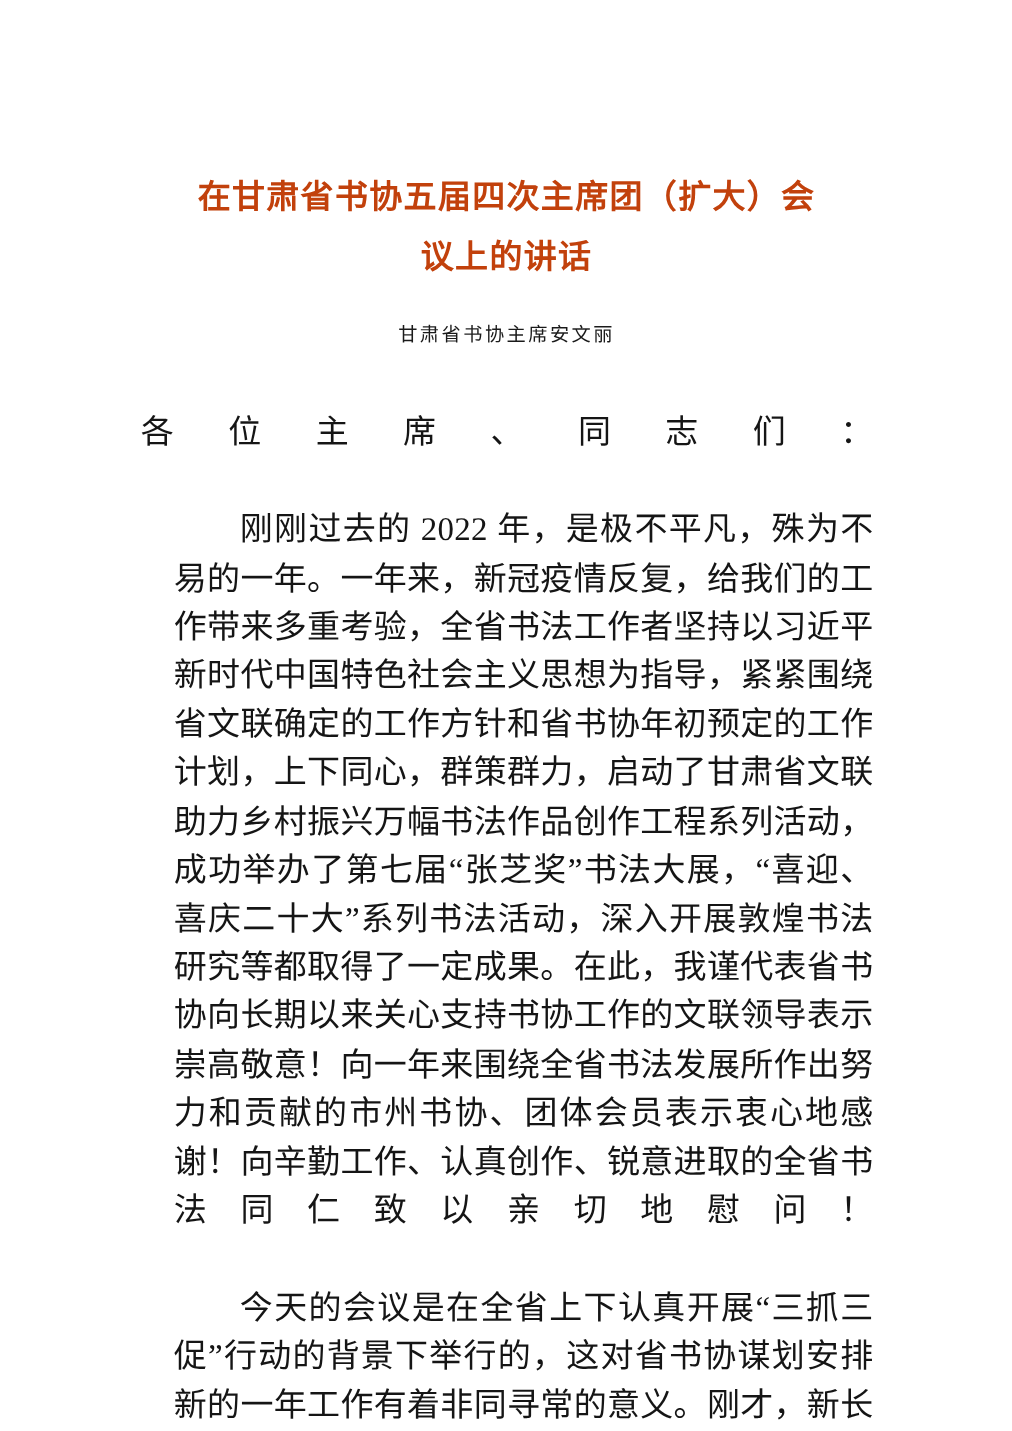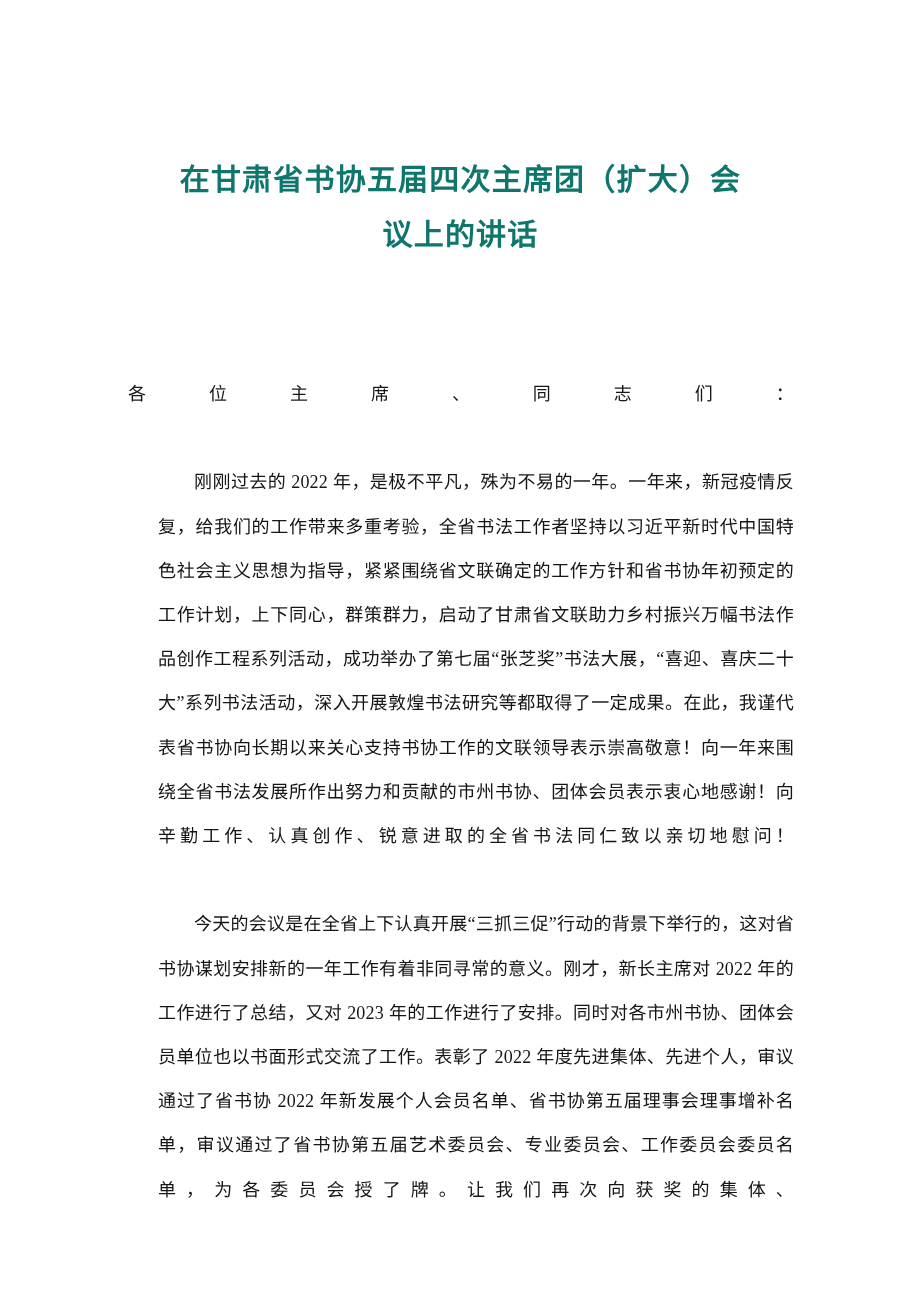--- a/index.html
+++ b/index.html
@@ -30,21 +30,21 @@
     position: absolute;
     left: 128px;
     top: 132px;
     width: 665px;
     text-align: center;
     font-family: "DejaVu Sans", "Liberation Sans", sans-serif;
     font-weight: bold;
     font-size: 30px;
     line-height: 55px;
     letter-spacing: 1.2px;
-    color: #0f766e;
+    color: #c2410c;
     white-space: pre-wrap;
     word-break: break-all;
   }
 
   
   .doc-byline {
     position: absolute;
     left: 128px;
     top: 291px;
     width: 665px;
@@ -60,21 +60,21 @@
   .doc-body {
     position: absolute;
     left: 128px;
     top: 372px;
     width: 666px;
   }
 
   .para {
     margin: 0;
     font-family: "Liberation Serif", "DejaVu Serif", serif;
-    font-size: 18px;
+    font-size: 30px;
     line-height: 44.2px;
     color: #151515;
     text-align: justify;
     text-justify: inter-character;
     letter-spacing: 0.2px;
     word-break: break-all;
     text-indent: 0;
   }
 
   .para.indent {
@@ -90,20 +90,21 @@
   }
 </style>
 </head>
 <body>
 
 <div class="page">
 
   <h1 class="doc-title">在甘肃省书协五届四次主席团（扩大）会
 议上的讲话</h1>
 
+  <div class="doc-byline">甘肃省书协主席安文丽</div>
 
   <div class="doc-body">
 
     <p class="para">各位主席、同志们：</p>
 
     <p class="para indent">刚刚过去的 2022 年，是极不平凡，殊为不易的一年。一年来，新冠疫情反复，给我们的工作带来多重考验，全省书法工作者坚持以习近平新时代中国特色社会主义思想为指导，紧紧围绕省文联确定的工作方针和省书协年初预定的工作计划，上下同心，群策群力，启动了甘肃省文联助力乡村振兴万幅书法作品创作工程系列活动，成功举办了第七届“张芝奖”书法大展，“喜迎、喜庆二十大”系列书法活动，深入开展敦煌书法研究等都取得了一定成果。在此，我谨代表省书协向长期以来关心支持书协工作的文联领导表示崇高敬意！向一年来围绕全省书法发展所作出努力和贡献的市州书协、团体会员表示衷心地感谢！向辛勤工作、认真创作、锐意进取的全省书法同仁致以亲切地慰问！</p>
 
     <p class="para indent">今天的会议是在全省上下认真开展“三抓三促”行动的背景下举行的，这对省书协谋划安排新的一年工作有着非同寻常的意义。刚才，新长主席对 2022 年的工作进行了总结，又对 2023 年的工作进行了安排。同时对各市州书协、团体会员单位也以书面形式交流了工作。表彰了 2022 年度先进集体、先进个人，审议通过了省书协 2022 年新发展个人会员名单、省书协第五届理事会理事增补名单，审议通过了省书协第五届艺术委员会、专业委员会、工作委员会委员名单，为各委员会授了牌。让我们再次向获奖的集体、</p>
 
   </div>

